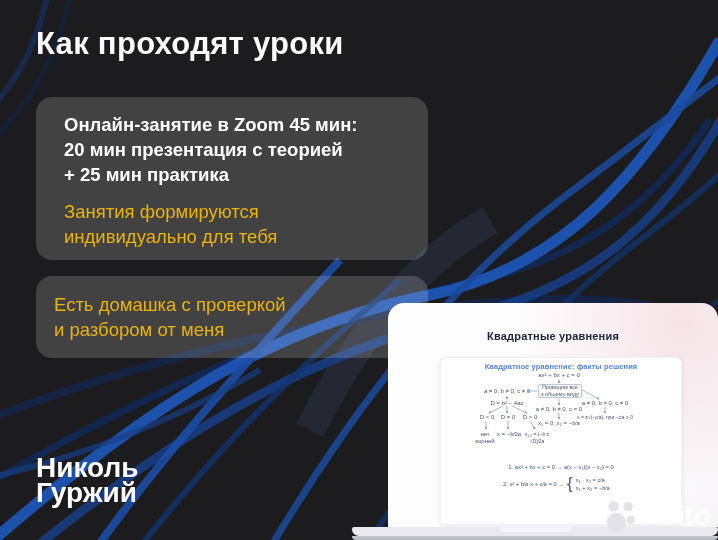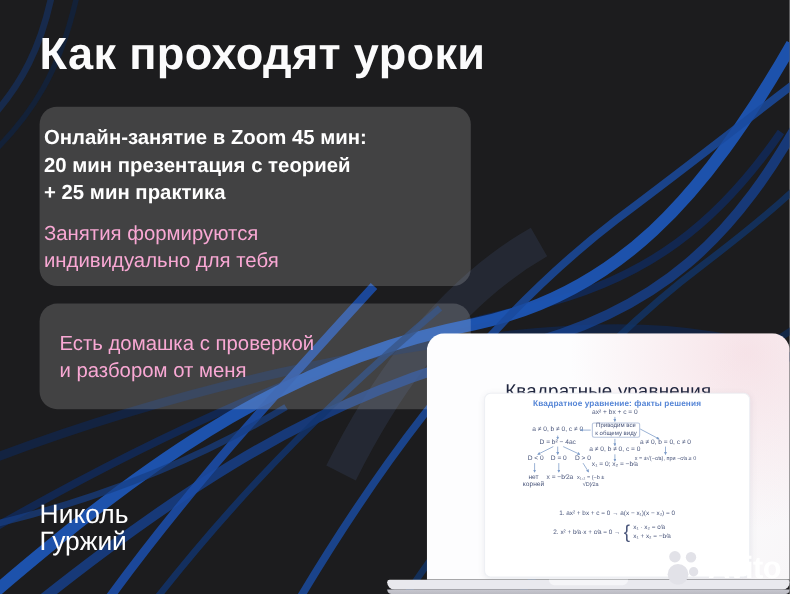--- a/index.html
+++ b/index.html
@@ -7,59 +7,59 @@
     position: relative;
     width: 718px; height: 540px;
     background: #1c1c1e;
     overflow: hidden;
     font-family: "Liberation Sans", sans-serif;
   }
   .waves { position:absolute; inset:0; z-index:0; }
 
   .page-title {
     position:absolute; left:36px; top:26px; z-index:2;
-    margin:0; font-size:41px; font-weight:800; letter-spacing:.3px;
+    margin:0; font-size:31px; font-weight:800; letter-spacing:.3px;
     color:#fbfbfc; white-space:pre-line;
   }
 
   .card {
     position:absolute; left:36px; width:392px; z-index:1;
     background: rgba(255,255,255,0.17);
     border-radius:16px; box-sizing:border-box;
     color:#f5f5f7;
   }
-  .card1 { top:97px; height:163px; padding:15px 4px; }
-  .card2 { top:276px; height:96px; display:flex; align-items:center; padding:0 18px; }
+  .card1 { top:97px; height:163px; padding:15px 28px; }
+  .card2 { top:276px; height:82px; display:flex; align-items:center; padding:0 18px; }
   .card-text-bold {
     margin:0 0 12px 0; font-size:18.5px; line-height:25px; font-weight:700;
     white-space:pre-line; color:#ffffff;
   }
   .card-text {
     margin:0; font-size:18.5px; line-height:25px; font-weight:400;
-    white-space:pre-line; color:#f9a8d4;
+    white-space:pre-line; color:#eab308;
   }
 
   .author {
     position:absolute; left:36px; top:455px; z-index:2;
-    font-size:24px; line-height:25px; font-weight:400; color:#ffffff;
+    font-size:28px; line-height:25px; font-weight:700; color:#ffffff;
     white-space:pre-line;
   }
 
   
   .laptop { position:absolute; inset:0; z-index:3; pointer-events:none; }
   .screen {
     position:absolute; left:388px; top:303px; width:330px; height:224px;
     background:
       radial-gradient(circle at 88% 8%, rgba(236,185,196,0.38), rgba(236,185,196,0) 45%),
       linear-gradient(120deg,#fdfdfe 60%, #f8f6f8);
     border-radius:16px 16px 0 0;
   }
   .slide-title {
-    padding-top:43px; text-align:center;
-    font-size:17px; font-weight:400; color:#20263f; letter-spacing:.2px;
+    padding-top:27px; text-align:center;
+    font-size:11px; font-weight:700; color:#20263f; letter-spacing:.2px;
   }
   .slide-card {
     position:absolute; left:52px; top:54px; width:240px; height:166px;
     background:#ffffff; border:1px solid #eef0f4; border-radius:6px;
     box-shadow:0 2px 6px rgba(80,90,120,.10);
     overflow:hidden;
   }
   .fc-head {
     position:absolute; left:0; width:100%; text-align:center;
     font-size:7.5px; font-weight:700; color:#5585d6; letter-spacing:.1px;

